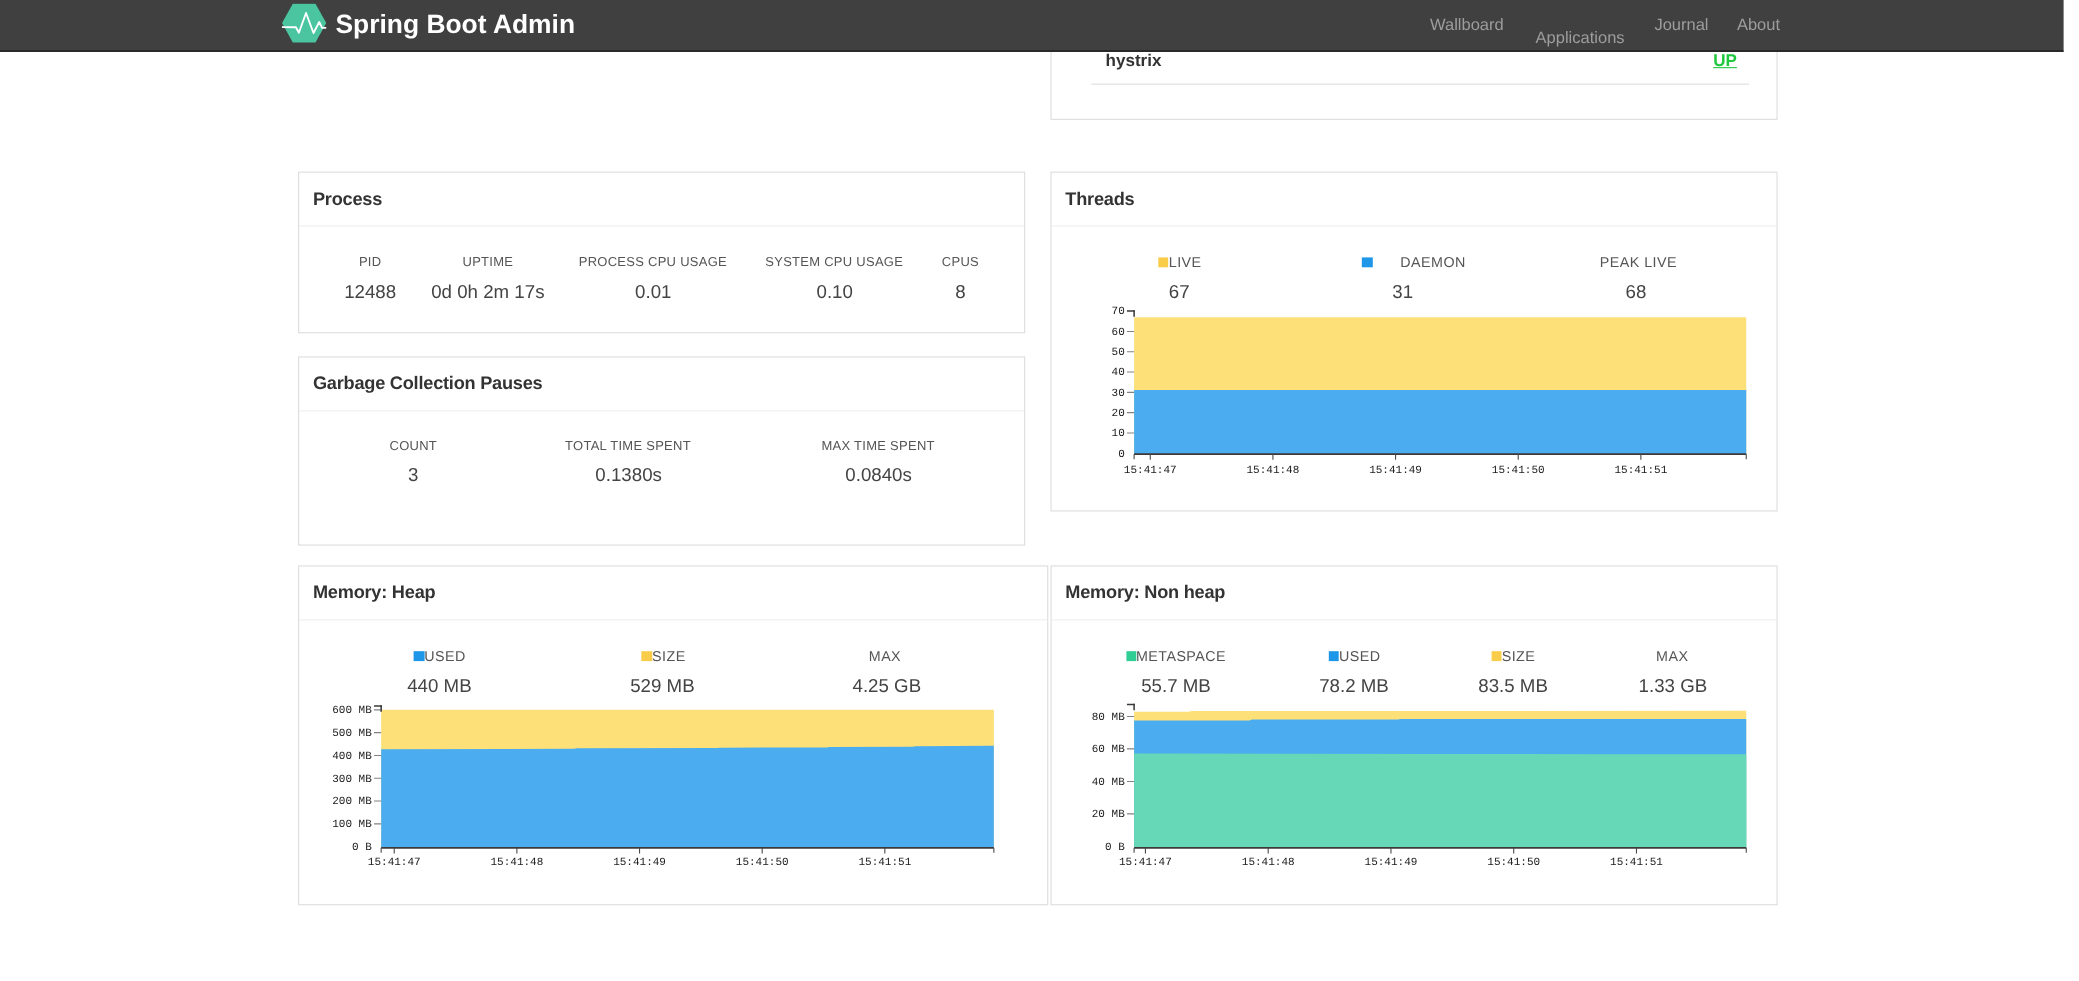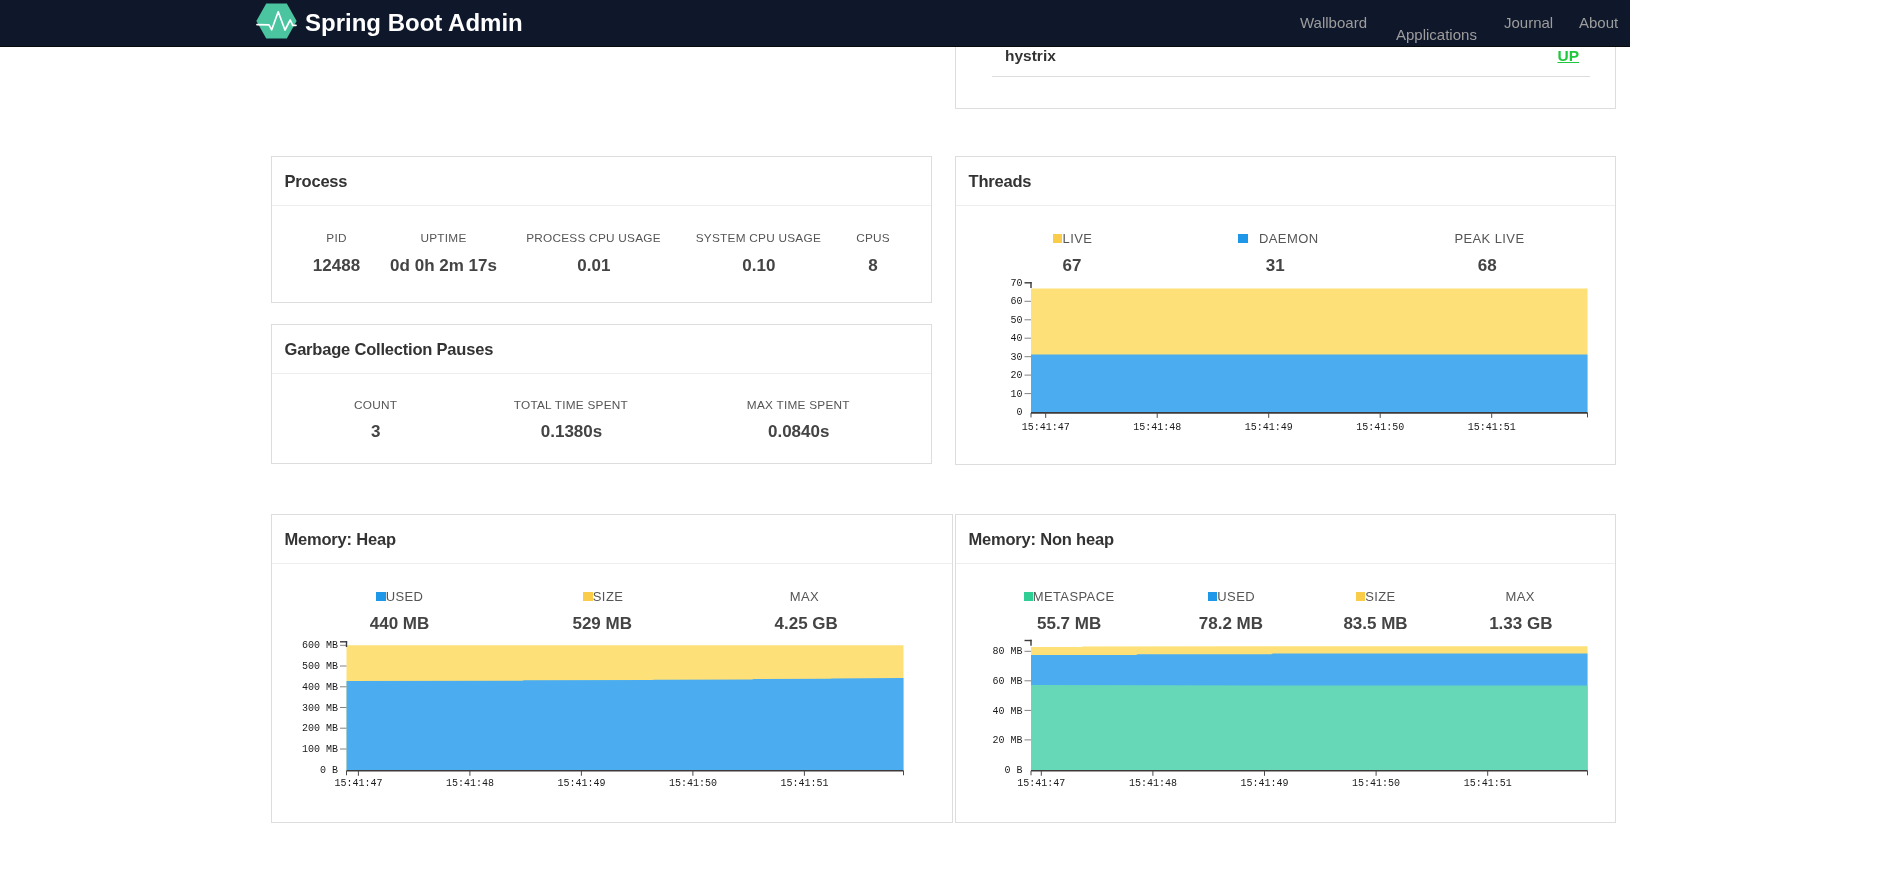--- a/index.html
+++ b/index.html
@@ -2,33 +2,33 @@
 <html><head><meta charset="utf-8"><title>Spring Boot Admin</title>
 <style>
 
 * { margin:0; padding:0; box-sizing:border-box; }
 html,body { width:1890px; height:892px; background:#fff; font-family:"Liberation Sans", sans-serif; overflow:hidden; }
 .abs { position:absolute; }
 .panel { position:absolute; background:#fff; border:1px solid #dddddd; }
 .ptitle { position:absolute; left:12.5px; font-size:16.5px; font-weight:bold; color:#333333; letter-spacing:-0.2px; }
 .psep { position:absolute; left:0; right:0; height:1px; background:#eeeeee; }
 .lab { position:absolute; transform:translate(-50%,-50%); font-size:11.8px; color:#555555; letter-spacing:0.25px; white-space:nowrap; }
-.val { position:absolute; transform:translate(-50%,-50%); font-size:17px; color:#444444; white-space:nowrap;font-weight:bold; }
+.val { position:absolute; transform:translate(-50%,-50%); font-size:17px; color:#444444; white-space:nowrap; }
 .leg { position:absolute; font-size:13px; color:#555555; letter-spacing:0.4px; white-space:nowrap;text-align:right; }
 .sq { position:absolute; width:9.5px; height:9.5px; }
 svg { position:absolute; display:block; }
 .axt { font-family:"Liberation Mono", monospace; font-size:10px; fill:#1a1a1a; }
 </style></head><body>
 
 <div class="panel" style="left:955px; top:10px; width:661px; height:99px;">
   <div class="abs" style="left:49px; top:36px; font-size:15.5px; font-weight:bold; color:#333;">hystrix</div>
   <div class="abs" style="right:36px; top:36px; font-size:15.5px; font-weight:bold; color:#1ec83c;text-decoration:underline;">UP</div>
   <div class="abs" style="left:36px; top:65px; width:598px; height:1px; background:#ddd;"></div>
 </div>
-<div class="abs" style="left:0; top:0; width:1630px; height:47px; background:#0f172a; border-bottom:1px solid #090909; z-index:50;">
+<div class="abs" style="left:0; top:0; width:1876px; height:47px; background:#404040; border-bottom:1px solid #090909; z-index:50;">
 <svg style="left:256px; top:3px;" width="41" height="36" viewBox="0 0 41 36">
 <polygon points="10.2,0.4 30.8,0.4 40.6,18 30.8,35.6 10.2,35.6 0.4,18" fill="#4bc5a0"></polygon>
 <polyline points="1,21.6 13,21.8 15.7,26.8 22.2,8.8 29.0,27.0 34.2,17.0 36.8,22.3 40,22.3" fill="none" stroke="#ffffff" stroke-width="1.7" stroke-linecap="round" stroke-linejoin="round"></polyline>
 </svg>
   <div class="abs" style="left:305px; top:0; height:46px; line-height:46px; font-size:24px; font-weight:bold; color:#fff;">Spring Boot Admin</div>
   <div class="abs" style="left:1300px; top:0; height:46px; line-height:46px; font-size:15px; color:#9d9d9d;">Wallboard</div>
   <div class="abs" style="left:1396px; top:0; height:46px; line-height:46px; font-size:15px; color:#9d9d9d;margin-top:12px;">Applications</div>
   <div class="abs" style="left:1504px; top:0; height:46px; line-height:46px; font-size:15px; color:#9d9d9d;">Journal</div>
   <div class="abs" style="left:1579px; top:0; height:46px; line-height:46px; font-size:15px; color:#9d9d9d;">About</div>
 </div>
@@ -39,37 +39,37 @@
   <div class="val" style="left:64.5px; top:108.5px;">12488</div>
   <div class="lab" style="left:171.5px; top:80.5px;">UPTIME</div>
   <div class="val" style="left:171.5px; top:108.5px;">0d 0h 2m 17s</div>
   <div class="lab" style="left:321.5px; top:80.5px;">PROCESS CPU USAGE</div>
   <div class="val" style="left:321.9px; top:108.5px;">0.01</div>
   <div class="lab" style="left:486.4px; top:80.5px;">SYSTEM CPU USAGE</div>
   <div class="val" style="left:486.8px; top:108.5px;">0.10</div>
   <div class="lab" style="left:601.1px; top:80.5px;">CPUS</div>
   <div class="val" style="left:601.1px; top:108.5px;">8</div>
 </div>
-<div class="panel" style="left:271px; top:324px; width:661px; height:140px;">
+<div class="panel" style="left:271px; top:324px; width:661px; height:172px;">
   <div class="ptitle" style="top:15px;">Garbage Collection Pauses</div>
   <div class="psep" style="top:48px;"></div>
   <div class="lab" style="left:103.7px; top:79.7px;">COUNT</div>
   <div class="val" style="left:103.7px; top:106.7px;">3</div>
   <div class="lab" style="left:298.9px; top:79.7px;">TOTAL TIME SPENT</div>
   <div class="val" style="left:299.5px; top:106.7px;">0.1380s</div>
   <div class="lab" style="left:526.3px; top:79.7px;">MAX TIME SPENT</div>
   <div class="val" style="left:526.7px; top:106.7px;">0.0840s</div>
 </div>
 <div class="panel" style="left:955px; top:156px; width:661px; height:309px;">
   <div class="ptitle" style="top:15px;">Threads</div>
   <div class="psep" style="top:48px;"></div>
   <div class="sq" style="left:96.5px; top:76.5px; background:#f9cd4a;"></div>
   <div class="leg" style="left:106.5px; top:74px;">LIVE</div>
   <div class="sq" style="left:282px; top:76.5px; background:#1e97e8;"></div>
-  <div class="leg" style="left:276px; top:74px;padding-left:27px;">DAEMON</div>
+  <div class="leg" style="left:290px; top:74px;padding-left:27px;">DAEMON</div>
   <div class="leg" style="left:498.4px; top:74px;">PEAK LIVE</div>
   <div class="val" style="left:116px; top:108.5px;">67</div>
   <div class="val" style="left:319.2px; top:108.5px;">31</div>
   <div class="val" style="left:531.2px; top:108.5px;">68</div>
   <svg style="left:0; top:0;" width="659" height="307" viewBox="0 0 659 307">
 <polygon points="75.0,131.4 631.5,131.4 631.5,255.9 75.0,255.9" fill="#fde078"></polygon>
       <polygon points="75.0,197.5 631.5,197.5 631.5,255.9 75.0,255.9" fill="#4badf0"></polygon>
       <line x1="68.5" y1="236.6" x2="75.0" y2="236.6" stroke="#828282" stroke-width="1"></line>
       <line x1="68.5" y1="218.1" x2="75.0" y2="218.1" stroke="#828282" stroke-width="1"></line>
       <line x1="68.5" y1="199.7" x2="75.0" y2="199.7" stroke="#828282" stroke-width="1"></line>

